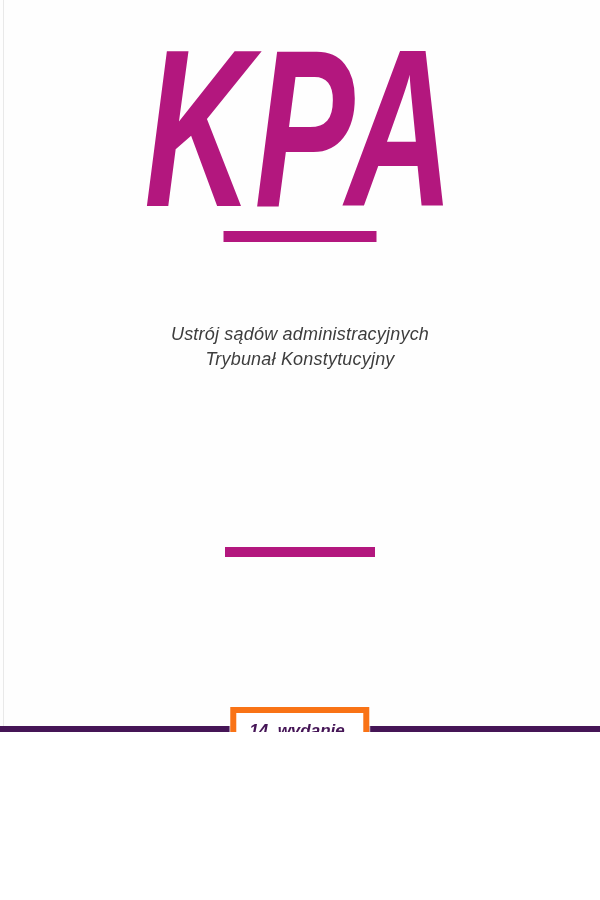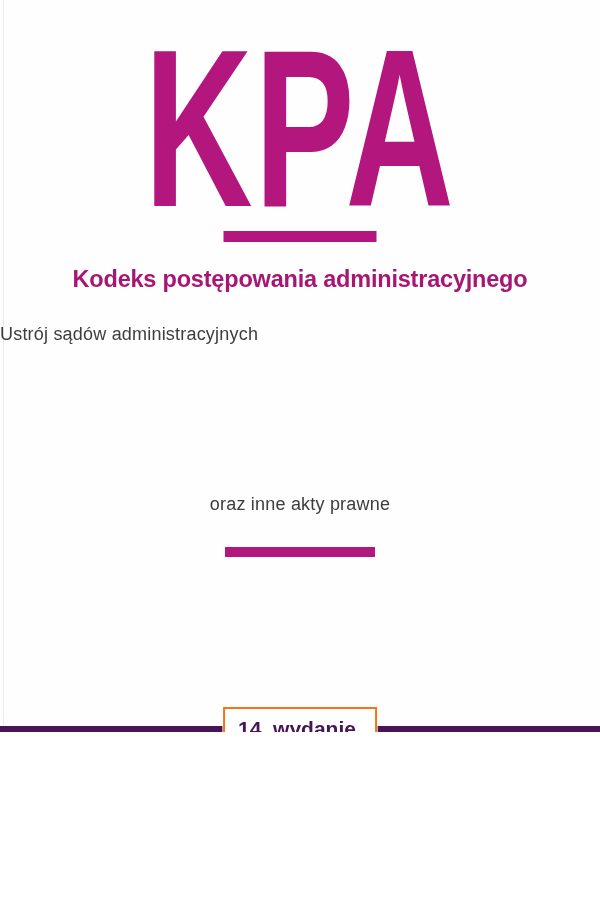--- a/index.html
+++ b/index.html
@@ -2,20 +2,21 @@
 <html><head>
 <meta charset="utf-8">
 <style>
   html,body{margin:0;padding:0;background:#ffffff;}
   .cover{
     position:relative;
     width:600px;height:732px;
     background:#fefefe;
     overflow:hidden;
     font-family:"Liberation Sans", sans-serif;
+    font-style:italic;
   }
   .edge-line{
     position:absolute;left:3px;top:0;width:1px;height:738px;
     background:#e9e9e9;
   }
   .main-title{
     position:absolute;top:15px;left:0;width:100%;
     text-align:center;
     font-size:150px;line-height:150px;font-weight:bold;
     letter-spacing:2px;
@@ -31,21 +32,21 @@
   .rule-top{top:231px;width:153px;height:11px;}
   .rule-bottom{top:547px;width:150px;height:10px;}
   .subtitle{
     position:absolute;top:266px;left:0;width:100%;
     text-align:center;
     font-size:23.5px;font-weight:bold;letter-spacing:-0.2px;
     color:#a81673;
   }
   .topics{
     position:absolute;top:322px;left:0;width:100%;
-    text-align:left;
+    text-align:center;
     font-size:18px;line-height:25.4px;
     color:#3d3d3d;
     letter-spacing:0.2px;
   }
   .topics-note{
     position:absolute;top:492px;left:0;width:100%;
     text-align:center;
     font-size:18px;line-height:25px;
     color:#3d3d3d;
     letter-spacing:0.2px;
@@ -58,23 +59,23 @@
     position:absolute;top:740px;left:0;width:100%;height:155px;
     background:#bb0e7e;
   }
   .footer-strip{
     position:absolute;top:895px;left:0;width:100%;height:5px;
     background:#e8d9e7;
   }
   .edition-badge{
     position:absolute;top:707px;left:50%;transform:translateX(-50%);
     background:#ffffff;
-    border:2px solid #f97316;
+    border:6px solid #f97316;
     padding:8px 19px 9px 13px;
-    font-size:21px;font-weight:bold;
+    font-size:17px;font-weight:bold;
     color:#451556;
     white-space:nowrap;
     z-index:3;
     box-shadow:0 0 0 1px rgba(255,255,255,0.6);
   }
   .publisher-logo{
     position:absolute;top:806px;left:0;width:100%;height:46px;
     display:flex;align-items:center;justify-content:center;
     z-index:2;
   }
@@ -97,27 +98,26 @@
 <body>
 
 <div class="cover">
 
   <div class="edge-line"></div>
 
   <div class="main-title">KPA</div>
 
   <div class="rule rule-top"></div>
 
-  <div class="subtitle">Kodeks postępowania administracyjnego</div>
 
   <div class="topics">
     <div>Ustrój sądów administracyjnych</div>
+    <div>Trybunał Konstytucyjny</div>
   </div>
 
-  <div class="topics-note">oraz inne akty prawne</div>
 
   <div class="rule rule-bottom"></div>
 
   <div class="edition-stripe"></div>
 
   <div class="edition-badge">14. wydanie</div>
 
   <div class="bottom-band"></div>
 
   <div class="publisher-logo">

